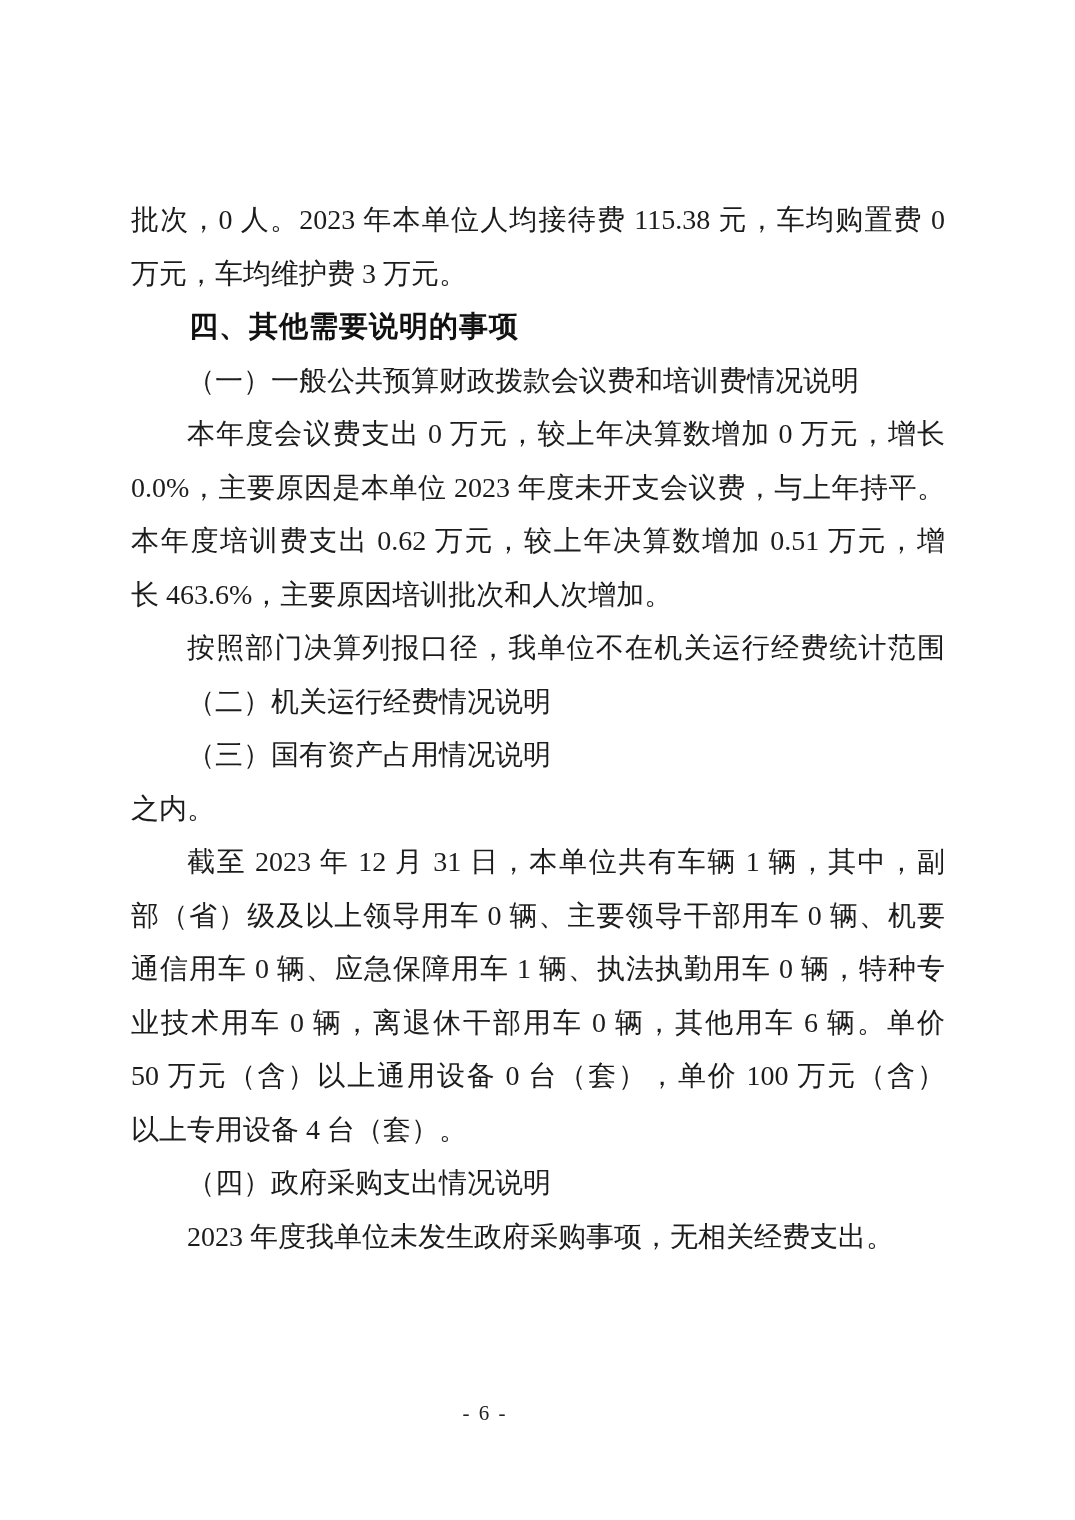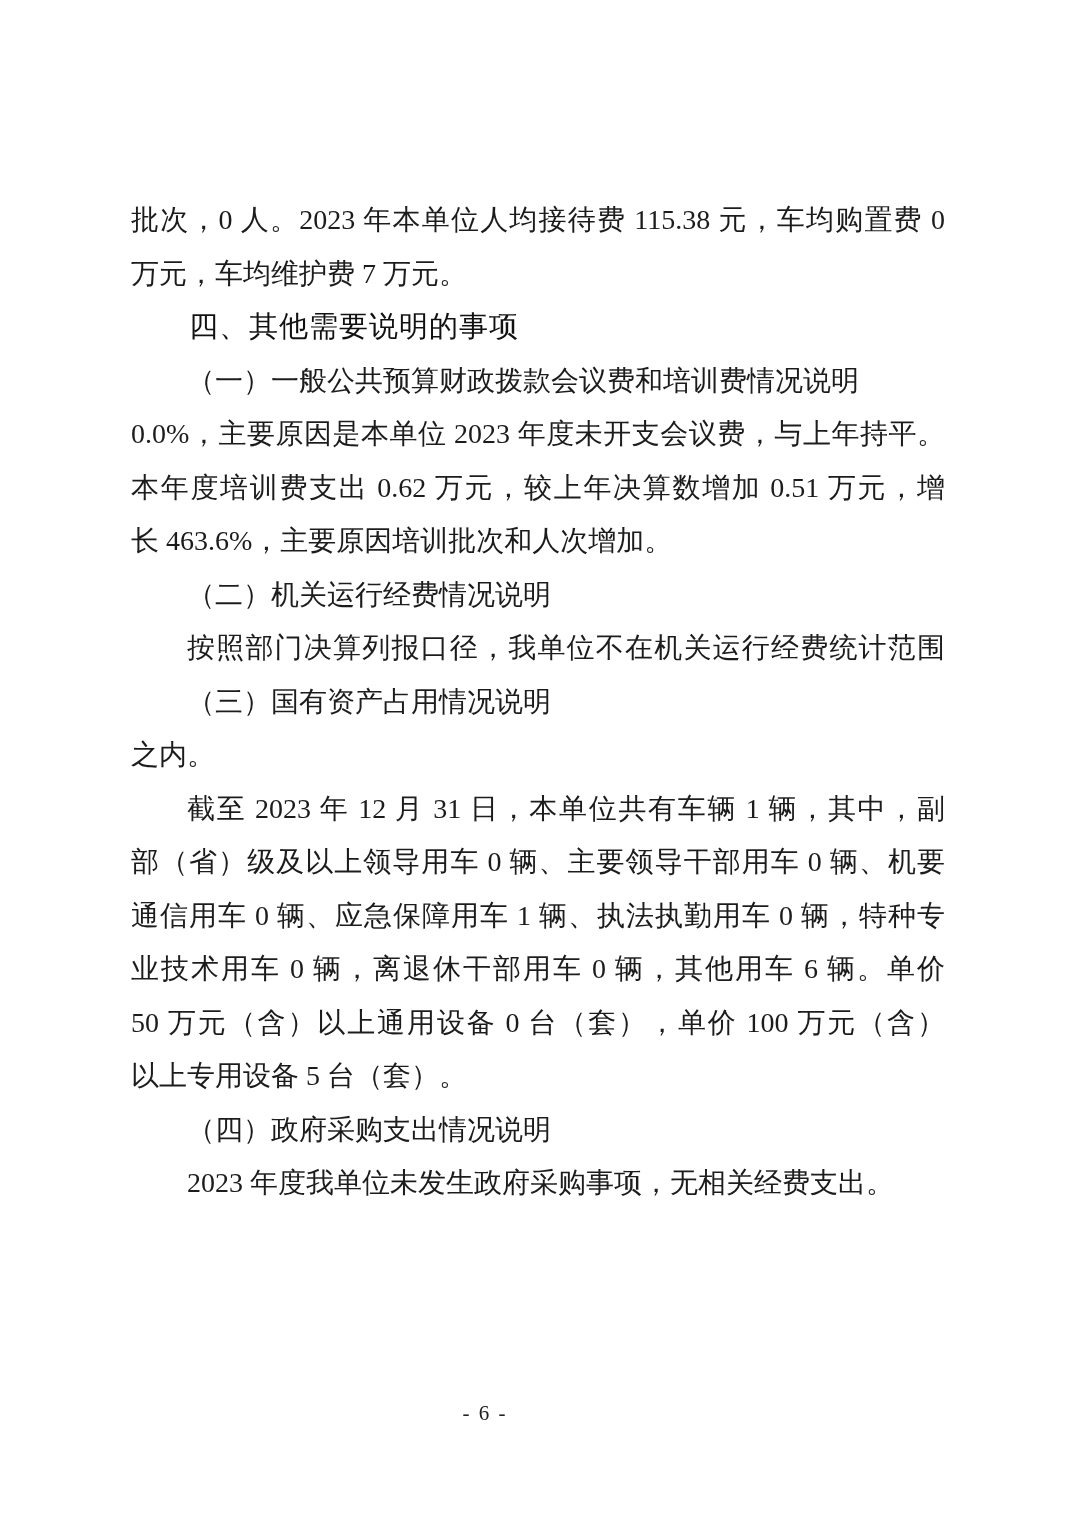--- a/index.html
+++ b/index.html
@@ -35,21 +35,21 @@
     text-align: justify;
     text-align-last: justify;
   }
   
   .indent {
     text-indent: 2em;
   }
   
   .h {
     font-family: "Liberation Sans", "DejaVu Sans", sans-serif;
-    font-weight: normal;
+    font-weight: bold;
     font-size: 29px;
     letter-spacing: 1px;
     color: #111111;
   }
   .footer {
     position: absolute;
     left: 0;
     right: 0;
     top: 1401px;
     text-align: center;
@@ -57,34 +57,35 @@
     letter-spacing: 2px;
     color: #222222;
   }
 </style>
 </head>
 <body>
 
 <div class="page">
   <div class="content">
     <div class="line jf">批次，0 人。2023 年本单位人均接待费 115.38 元，车均购置费 0</div>
-    <div class="line">万元，车均维护费 7 万元。</div>
+    <div class="line">万元，车均维护费 3 万元。</div>
     <div class="line h indent">四、其他需要说明的事项</div>
     <div class="line indent">（一）一般公共预算财政拨款会议费和培训费情况说明</div>
+    <div class="line jf indent">本年度会议费支出 0 万元，较上年决算数增加 0 万元，增长</div>
     <div class="line jf">0.0%，主要原因是本单位 2023 年度未开支会议费，与上年持平。</div>
     <div class="line jf">本年度培训费支出 0.62 万元，较上年决算数增加 0.51 万元，增</div>
     <div class="line">长 463.6%，主要原因培训批次和人次增加。</div>
+    <div class="line jf indent">按照部门决算列报口径，我单位不在机关运行经费统计范围</div>
     <div class="line indent">（二）机关运行经费情况说明</div>
-    <div class="line jf indent">按照部门决算列报口径，我单位不在机关运行经费统计范围</div>
     <div class="line indent">（三）国有资产占用情况说明</div>
     <div class="line">之内。</div>
     <div class="line jf indent">截至 2023 年 12 月 31 日，本单位共有车辆 1 辆，其中，副</div>
     <div class="line jf">部（省）级及以上领导用车 0 辆、主要领导干部用车 0 辆、机要</div>
     <div class="line jf">通信用车 0 辆、应急保障用车 1 辆、执法执勤用车 0 辆，特种专</div>
     <div class="line jf">业技术用车 0 辆，离退休干部用车 0 辆，其他用车 6 辆。单价</div>
     <div class="line jf">50 万元（含）以上通用设备 0 台（套），单价 100 万元（含）</div>
-    <div class="line">以上专用设备 5 台（套）。</div>
+    <div class="line">以上专用设备 4 台（套）。</div>
     <div class="line indent">（四）政府采购支出情况说明</div>
     <div class="line indent">2023 年度我单位未发生政府采购事项，无相关经费支出。</div>
   </div>
 
   <div class="footer">- 6 -</div>
 </div>
 
 </body></html>

